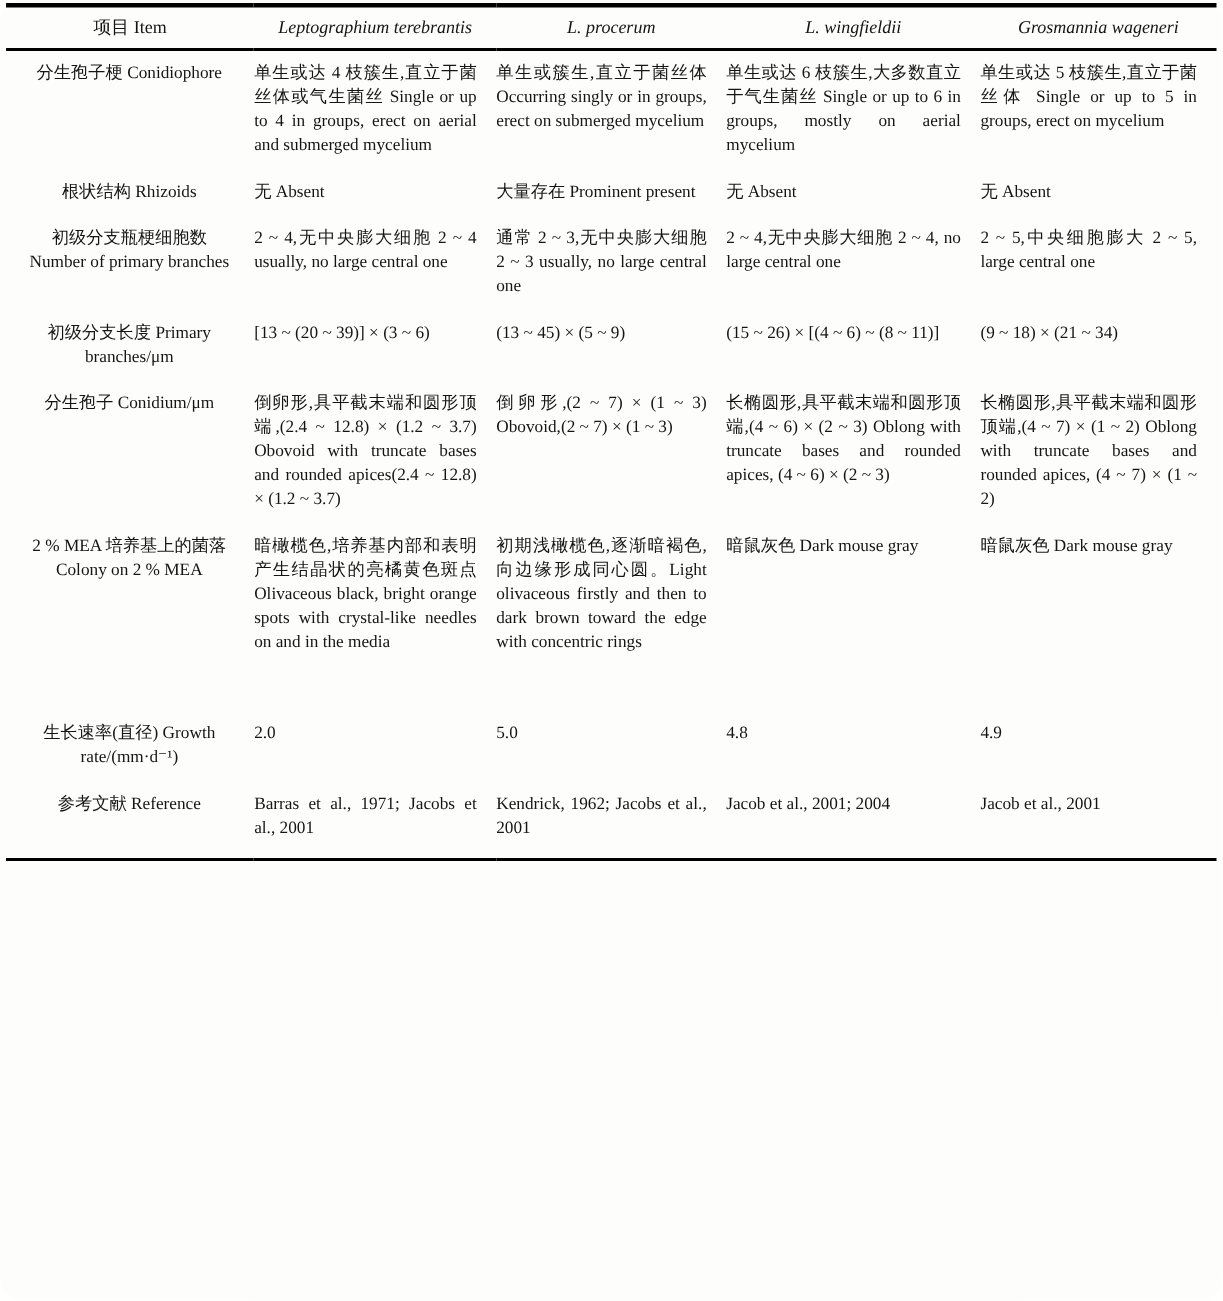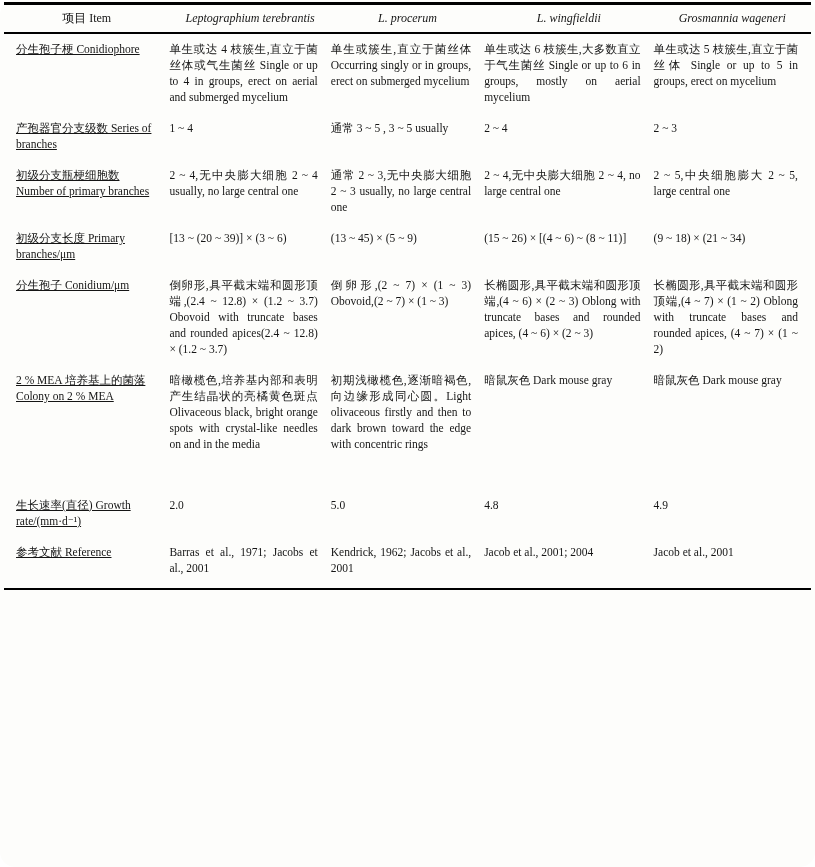--- a/index.html
+++ b/index.html
@@ -46,22 +46,21 @@
     font-size: 11.5px;
     line-height: 16px;
     padding: 7px 13px 8px 0;
     text-align: justify;
     text-justify: inter-word;
     word-break: normal;
     overflow-wrap: break-word;
   }
   tbody td.row-label {
     padding-left: 12px;
-    text-align: left;
-    text-decoration: underline;
+    text-align: center;
   }
   
   tbody tr:nth-child(6) td { padding-bottom: 38px; }
   tbody tr:nth-child(8) td { padding-bottom: 12px; }
   tbody tr:nth-child(9) td { padding-bottom: 14px; }
 </style>
 </head>
 <body>
 
 <div class="page">
@@ -84,25 +83,25 @@
     </thead>
     <tbody>
         <tr>
           <td class="row-label">分生孢子梗 Conidiophore</td>
           <td>单生或达 4 枝簇生,直立于菌丝体或气生菌丝 Single or up to 4 in groups, erect on aerial and submerged mycelium</td>
           <td>单生或簇生,直立于菌丝体 Occurring singly or in groups, erect on submerged mycelium</td>
           <td>单生或达 6 枝簇生,大多数直立于气生菌丝 Single or up to 6 in groups, mostly on aerial mycelium</td>
           <td>单生或达 5 枝簇生,直立于菌丝体 Single or up to 5 in groups, erect on mycelium</td>
         </tr>
         <tr>
-          <td class="row-label">产孢器官分支级数 Series of branches</td>
-          <td>1 ~ 4</td>
-          <td>通常 3 ~ 5 , 3 ~ 5 usually</td>
-          <td>2 ~ 4</td>
-          <td>2 ~ 3</td>
+          <td class="row-label">根状结构 Rhizoids</td>
+          <td>无 Absent</td>
+          <td>大量存在 Prominent present</td>
+          <td>无 Absent</td>
+          <td>无 Absent</td>
         </tr>
         <tr>
           <td class="row-label">初级分支瓶梗细胞数 Number of primary branches</td>
           <td>2 ~ 4,无中央膨大细胞 2 ~ 4 usually, no large central one</td>
           <td>通常 2 ~ 3,无中央膨大细胞 2 ~ 3 usually, no large central one</td>
           <td>2 ~ 4,无中央膨大细胞 2 ~ 4, no large central one</td>
           <td>2 ~ 5,中央细胞膨大 2 ~ 5, large central one</td>
         </tr>
         <tr>
           <td class="row-label">初级分支长度 Primary branches/μm</td>

